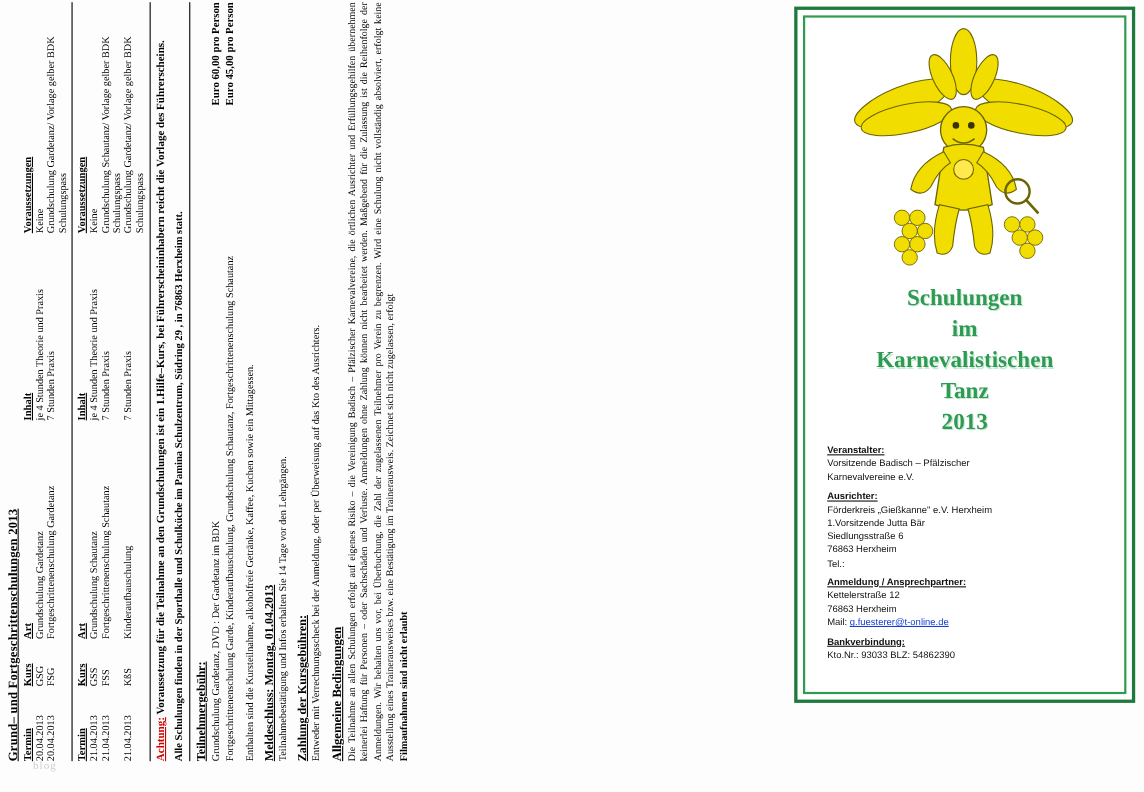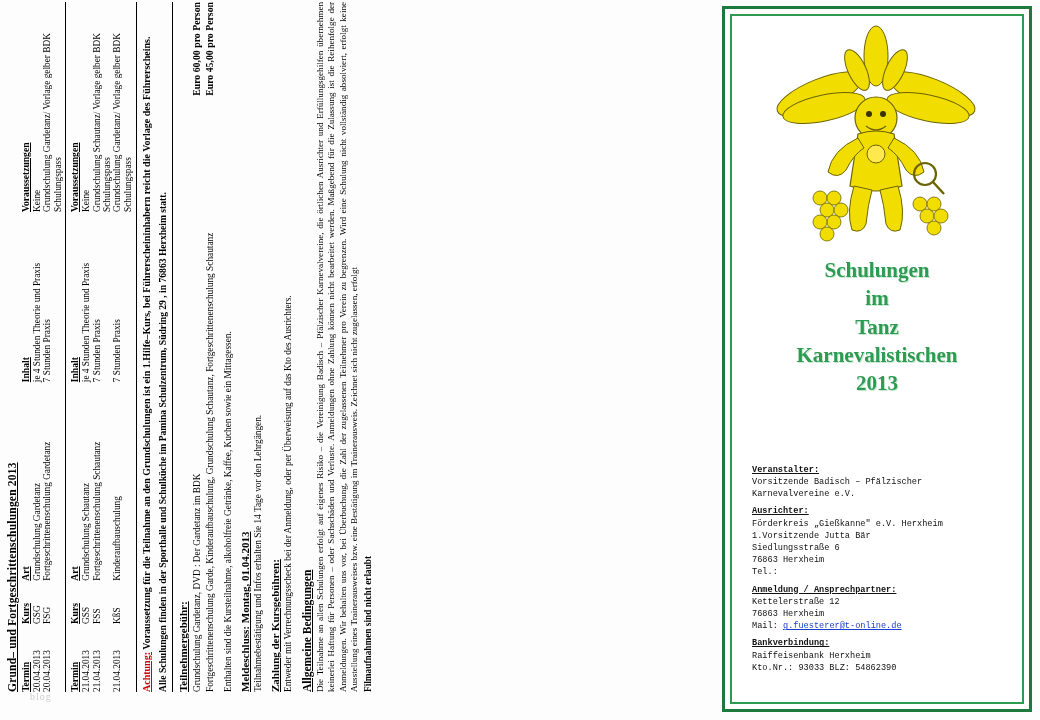--- a/index.html
+++ b/index.html
@@ -114,21 +114,21 @@
     font-size:9.1px;line-height:1.28;text-align:justify;width:690px;margin:0;
   }
   .allg-tail{
     font-size:9.3px;font-weight:bold;margin-top:2px;
   }
 
   
   .right-panel{
     position:absolute;
     left:722px;top:6px;
-    width:310px;height:706px;
+    width:310px;height:633px;
     background:#ffffff;
     border:3px solid #1e7a3c;
     box-sizing:border-box;
   }
   .right-inner{
     position:absolute;inset:5px;
     border:2px solid #2e9b52;
     box-sizing:border-box;
     padding:6px;
   }
@@ -140,21 +140,21 @@
     text-align:center;
     color:#2e9b52;
     font-family:"Liberation Serif", serif;
     font-weight:bold;
     font-size:21px;
     line-height:1.35;
     text-shadow:1px 1px 0 #c9e6d3;
   }
   .contact{
     position:absolute;left:20px;right:12px;bottom:28px;
-    font-family:Liberation Mono, monospace;
+    font-family:Liberation Sans, sans-serif;
     font-size:8.6px;
     line-height:1.42;
     color:#111;
     margin-top:30px;
   }
   .contact .hd{
     font-weight:bold;text-decoration:underline;display:block;margin-top:5px;
   }
   .contact .hd.first{margin-top:0;}
   .contact a, .contact .mail{
@@ -349,22 +349,22 @@
             <circle cx="165" cy="194" r="7"></circle>
               <circle cx="179" cy="194" r="7"></circle>
             <circle cx="172" cy="206" r="7"></circle>
           </g>
         </svg>
       </div>
 
       <div class="title-block">
         <div>Schulungen</div>
         <div>im</div>
+        <div>Karnevalistischen</div>
         <div>Tanz</div>
-        <div>Karnevalistischen</div>
         <div>2013</div>
       </div>
 
       <div class="contact">
         <span class="hd first">Veranstalter:</span>
         <div>Vorsitzende Badisch – Pfälzischer</div>
         <div>Karnevalvereine e.V.</div>
 
         <span class="hd">Ausrichter:</span>
         <div>Förderkreis „Gießkanne" e.V. Herxheim</div>
@@ -375,21 +375,20 @@
 
         <span class="hd">Anmeldung / Ansprechpartner:</span>
         <div>Kettelerstraße 12</div>
         <div>76863 Herxheim</div>
         <div>
           <span>Mail:</span>
           <span class="mail">g.fuesterer@t-online.de</span>
         </div>
 
         <span class="hd">Bankverbindung:</span>
-        <div>Raiffeisenbank Herxheim</div>
         <div>Kto.Nr.: 93033 BLZ: 54862390</div>
       </div>
 
     </div>
   </div>
 
   <div class="watermark">blog</div>
 
 </div>
 

